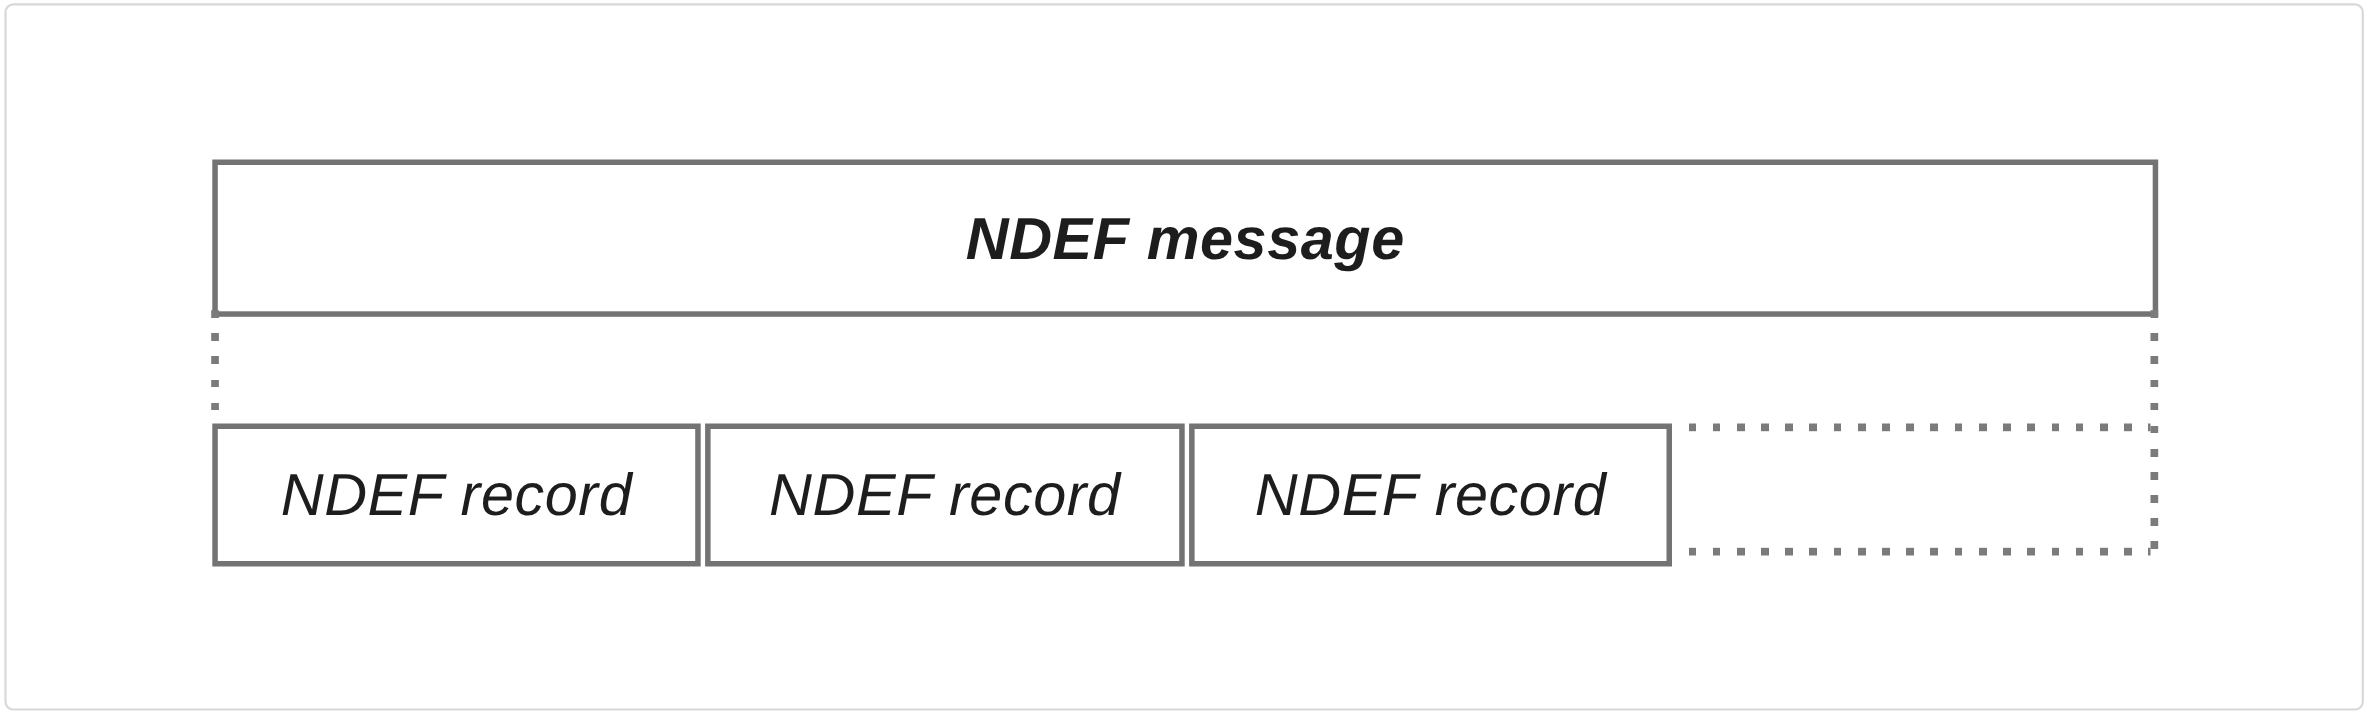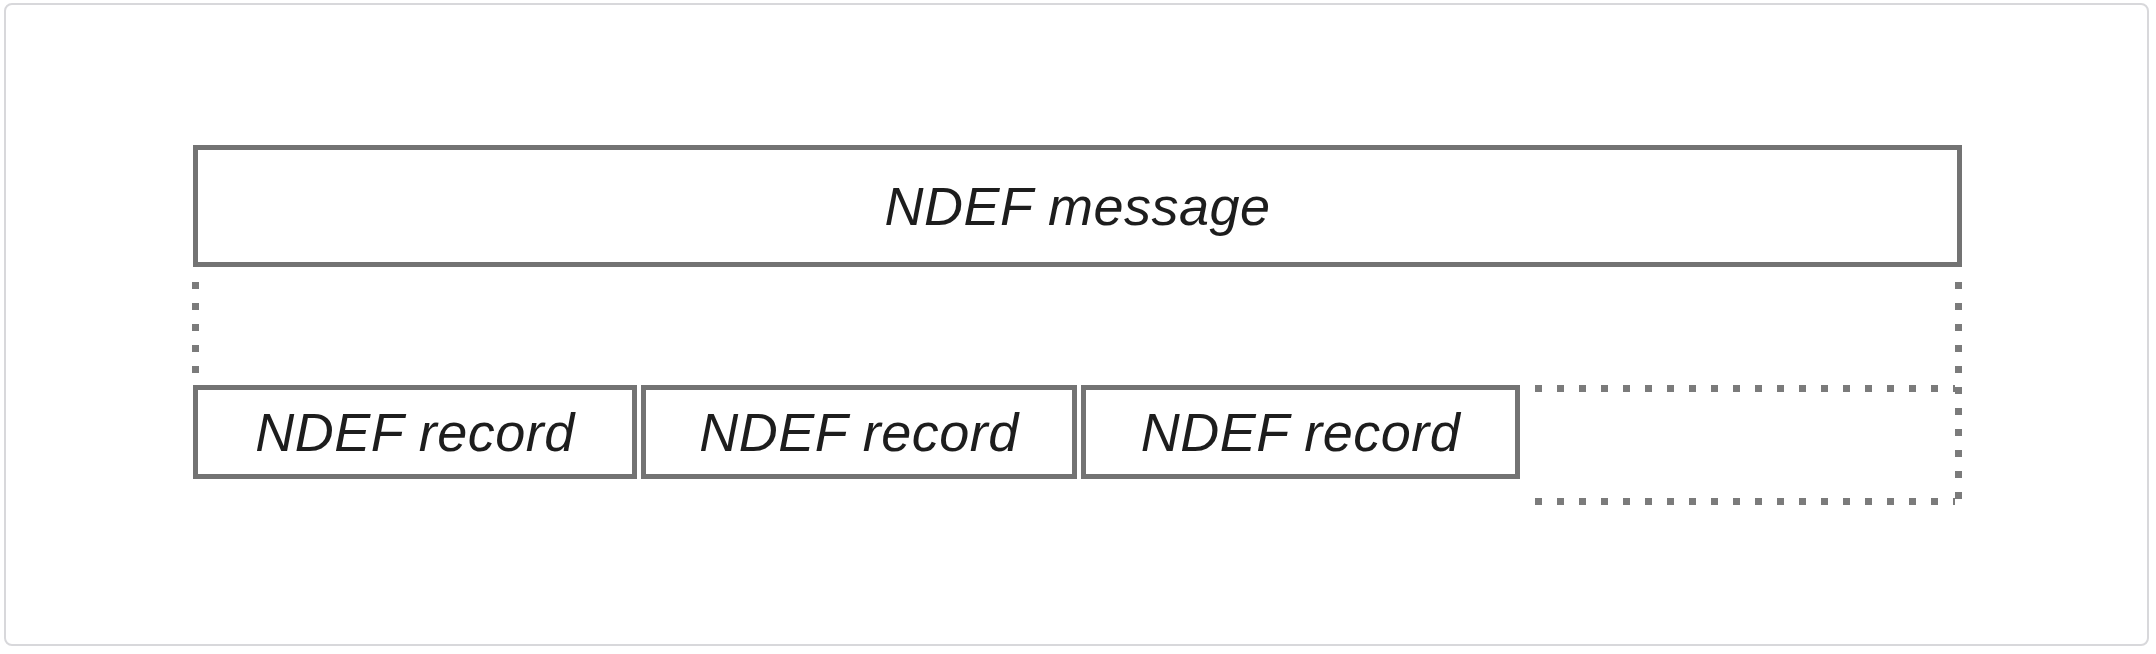--- a/index.html
+++ b/index.html
@@ -37,23 +37,23 @@
     align-items: center;
     justify-content: center;
     font-style: italic;
     font-size: 54px;
     letter-spacing: 0.5px;
     color: var(--text);
     white-space: nowrap;
   }
   .message-box {
     left: 193px; top: 145px;
-    width: 1769px; height: 122px;
+    width: 1769px; height: 143px; font-weight: bold;
   }
-  .record-box { top: 385px; height: 94px; }
+  .record-box { top: 385px; height: 130px; }
   .record-box.r1 { left: 193px;  width: 444px; }
   .record-box.r2 { left: 641px;  width: 436px; }
   .record-box.r3 { left: 1081px; width: 439px; }
 
   .dots-v {
     position: absolute;
     width: 7px;
     background-image: repeating-linear-gradient(
       to bottom, var(--dot) 0 7px, transparent 7px 21px);
     background-repeat: no-repeat;

